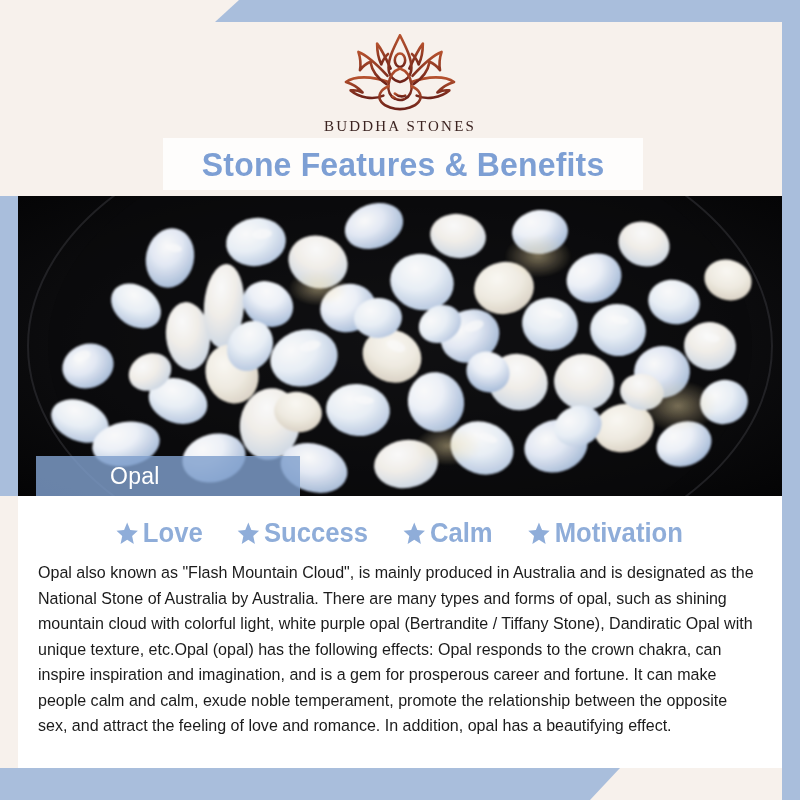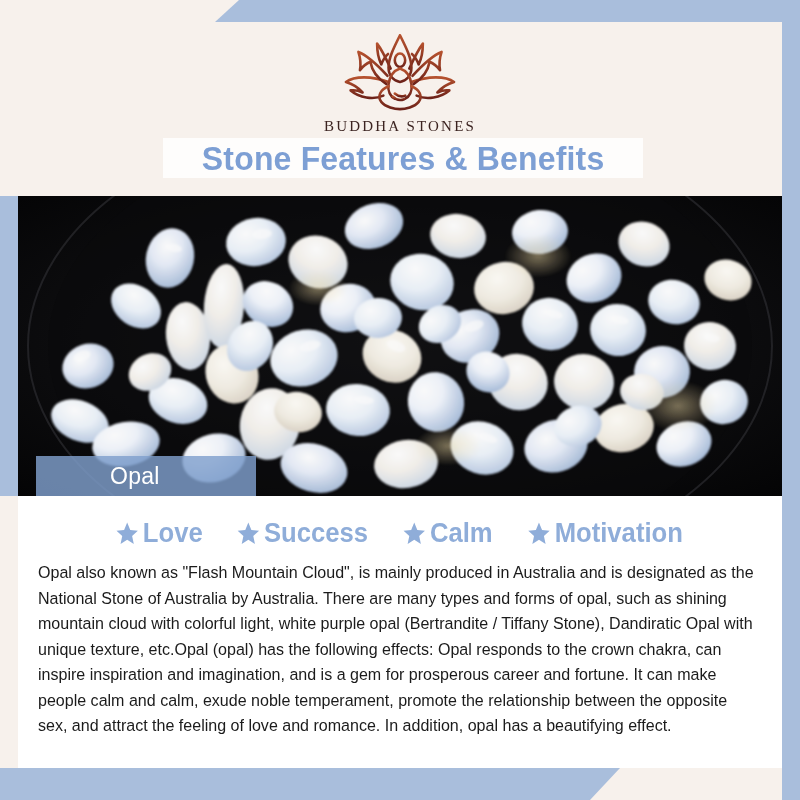--- a/index.html
+++ b/index.html
@@ -67,21 +67,21 @@
     font-size:15px;
     letter-spacing:2.2px;
     color:#3b2320;
     font-weight:400;
   }
 
   
   .title-plate{
     position:absolute;
     top:138px; left:163px;
-    width:480px; height:40px;
+    width:480px; height:52px;
     background:rgba(255,255,255,0.82);
     display:flex; align-items:center; justify-content:center;
   }
   .title-text{
     font-family:"Liberation Sans Narrow","Liberation Sans", sans-serif;
     font-weight:700;
     font-size:34px;
     letter-spacing:.2px;
     color:#7d9fd4;
     transform:scaleX(.94);
@@ -95,21 +95,21 @@
     width:764px; height:300px;
     overflow:hidden;
     background:#0a0a0b;
   }
   .photo svg{ position:absolute; inset:0; width:100%; height:100%; display:block; }
 
   
   .stone-label{
     position:absolute;
     left:18px; bottom:0;
-    width:220px; height:40px;
+    width:264px; height:40px;
     background:rgba(128,160,205,0.82);
     display:flex; align-items:center;
   }
   .stone-label-text{
     margin-left:74px;
     color:#ffffff;
     font-size:23px;
     font-weight:400;
     letter-spacing:.3px;
   }

